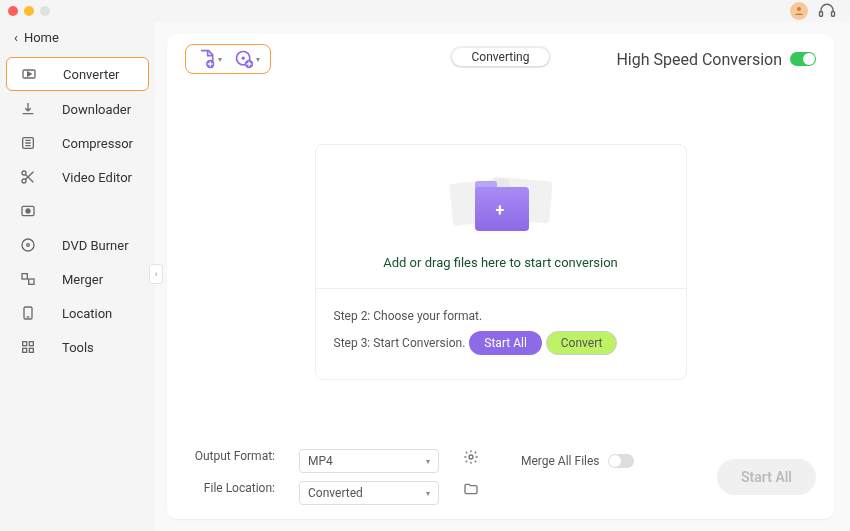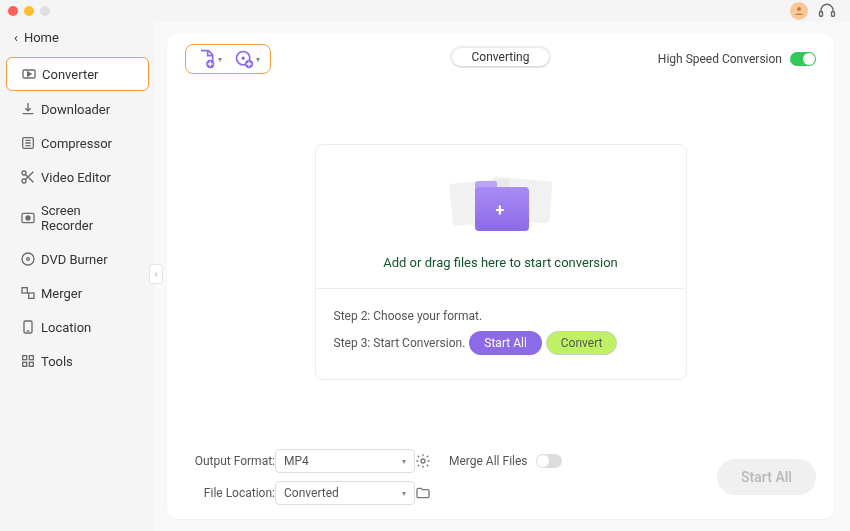--- a/index.html
+++ b/index.html
@@ -14,39 +14,39 @@
   .tl.green { background: #e0e0e0; }
   .titlebar-right { display: flex; align-items: center; gap: 10px; padding-right: 14px; }
   .avatar { width: 18px; height: 18px; border-radius: 50%; background: #f9c89a; display: flex; align-items: center; justify-content: center; }
   .headset { width: 18px; height: 18px; color: #555; }
   
   
   .app { display: flex; height: 509px; }
   .sidebar { width: 155px; background: #f5f5f5; padding-top: 2px; position: relative; }
   .home-row { display: flex; align-items: center; gap: 6px; padding: 6px 14px 10px 14px; color: #333; font-size: 13px; cursor: pointer; }
   .nav { list-style: none; }
-  .nav-item { display: flex; align-items: center; gap: 5px; padding: 8px 14px; font-size: 13px; color: #333; cursor: pointer; border-radius: 6px; margin: 2px 6px; }
+  .nav-item { display: flex; align-items: center; gap: 26px; padding: 8px 14px; font-size: 13px; color: #333; cursor: pointer; border-radius: 6px; margin: 2px 6px; }
   .nav-item.active { background: #fff; border: 1.5px solid #f29b3f; }
   .nav-icon { width: 16px; height: 16px; color: #6b6b6b; flex-shrink: 0; }
   
   .collapse-handle { position: absolute; right: -8px; top: 242px; width: 14px; height: 20px; background: #fff; border: 1px solid #e5e5e5; border-radius: 3px; display: flex; align-items: center; justify-content: center; color: #888; font-size: 9px; cursor: pointer; }
   
   .main { flex: 1; background: #f9f9f9; display: flex; flex-direction: column; }
   .canvas { margin: 12px 16px 12px 12px; background: #fff; border-radius: 10px; flex: 1; display: flex; flex-direction: column; box-shadow: 0 1px 2px rgba(0,0,0,0.05); position: relative; }
   
   .toolbar { display: flex; align-items: center; padding: 10px 18px; gap: 16px; }
   .add-group { display: flex; align-items: center; gap: 12px; border: 1.5px solid #f29b3f; border-radius: 8px; padding: 4px 10px; }
   .add-btn { display: flex; align-items: center; gap: 2px; cursor: pointer; }
   .caret { font-size: 8px; color: #888; }
   
   .tabs { margin-left: auto; margin-right: auto; position: absolute; left: 50%; transform: translateX(-50%); top: 12px; display: flex; background: #eee; border-radius: 20px; padding: 2px; }
   .tab { padding: 2px 20px; font-size: 12px; border-radius: 18px; cursor: pointer; color: #666; }
   .tab.active { background: #fff; color: #333; box-shadow: 0 1px 2px rgba(0,0,0,0.1); }
   
-  .hsc { margin-left: auto; display: flex; align-items: center; gap: 8px; font-size: 12px; color: #444; }
+  .hsc { margin-left: auto; display: flex; align-items: center; gap: 8px; font-size: 16px; color: #444; }
   .toggle { width: 26px; height: 14px; border-radius: 10px; position: relative; cursor: pointer; }
   .toggle.on { background: #34c759; }
   .toggle.on::after { content: ''; position: absolute; width: 12px; height: 12px; background: #fff; border-radius: 50%; top: 1px; right: 1px; }
   .toggle.off { background: #ddd; }
   .toggle.off::after { content: ''; position: absolute; width: 12px; height: 12px; background: #fff; border-radius: 50%; top: 1px; left: 1px; }
   
   .dropzone { margin: 60px auto 0; width: 372px; border: 1px solid #eee; border-radius: 8px; padding: 18px 0 14px; }
   .dropzone-top { text-align: center; padding-bottom: 18px; border-bottom: 1px solid #eee; }
   .folder-art { width: 100px; height: 70px; margin: 10px auto 12px; position: relative; }
   .folder-back { position: absolute; width: 60px; height: 42px; background: #ddd; opacity: 0.4; border-radius: 4px; }
@@ -59,21 +59,21 @@
   
   .steps { padding: 12px 18px 2px; font-size: 12px; color: #555; }
   .step { margin: 8px 0; display: flex; align-items: center; gap: 4px; flex-wrap: wrap; }
   .mini-icon { width: 18px; height: 18px; }
   .pill { border-radius: 14px; padding: 4px 14px; font-size: 12px; cursor: pointer; border: 1px solid transparent; }
   .pill.primary { background: #8c6ae8; color: #fff; }
   .pill.secondary { background: #bef264; color: #555; border: 1px solid #ccc; }
   
   .footer { padding: 10px 18px 14px; display: flex; align-items: center; gap: 10px; font-size: 12px; color: #555; }
   .footer-row { display: flex; flex-direction: column; gap: 8px; }
-  .f-line { display: flex; align-items: center; gap: 0; }
+  .f-line { display: flex; gap: 24px; }
   .select { width: 140px; border: 1px solid #ddd; border-radius: 4px; padding: 4px 8px; font-size: 12px; background: #fff; display: flex; justify-content: space-between; align-items: center; cursor: pointer; color: #555; }
   .footer-icon { width: 16px; height: 16px; color: #777; cursor: pointer; }
   .merge { display: flex; align-items: center; gap: 8px; margin-left: 18px; }
   .start-all { margin-left: auto; align-self: center; background: #f0f0f0; color: #bbb; border-radius: 20px; padding: 10px 24px; font-size: 14px; font-weight: 600; cursor: default; }
   
   svg { display: block; }
 </style>
 </head>
 <body>
 
@@ -133,21 +133,20 @@
             <circle cx="6" cy="18" r="3"></circle>
             <path d="M20 4L8.12 15.88M20 20L8.12 8.12"></path>
           </svg>
         <span>Video Editor</span>
       </li>
       <li class="nav-item">
         <svg class="nav-icon" viewBox="0 0 24 24" fill="none" stroke="currentColor" stroke-width="2">
             <rect x="3" y="5" width="18" height="14" rx="2"></rect>
             <circle cx="12" cy="12" r="3" fill="currentColor"></circle>
           </svg>
-        <span>Screen Recorder</span>
       </li>
       <li class="nav-item">
         <svg class="nav-icon" viewBox="0 0 24 24" fill="none" stroke="currentColor" stroke-width="2">
             <circle cx="12" cy="12" r="9"></circle>
             <circle cx="12" cy="12" r="2"></circle>
           </svg>
         <span>DVD Burner</span>
       </li>
       <li class="nav-item">
         <svg class="nav-icon" viewBox="0 0 24 24" fill="none" stroke="currentColor" stroke-width="2">

